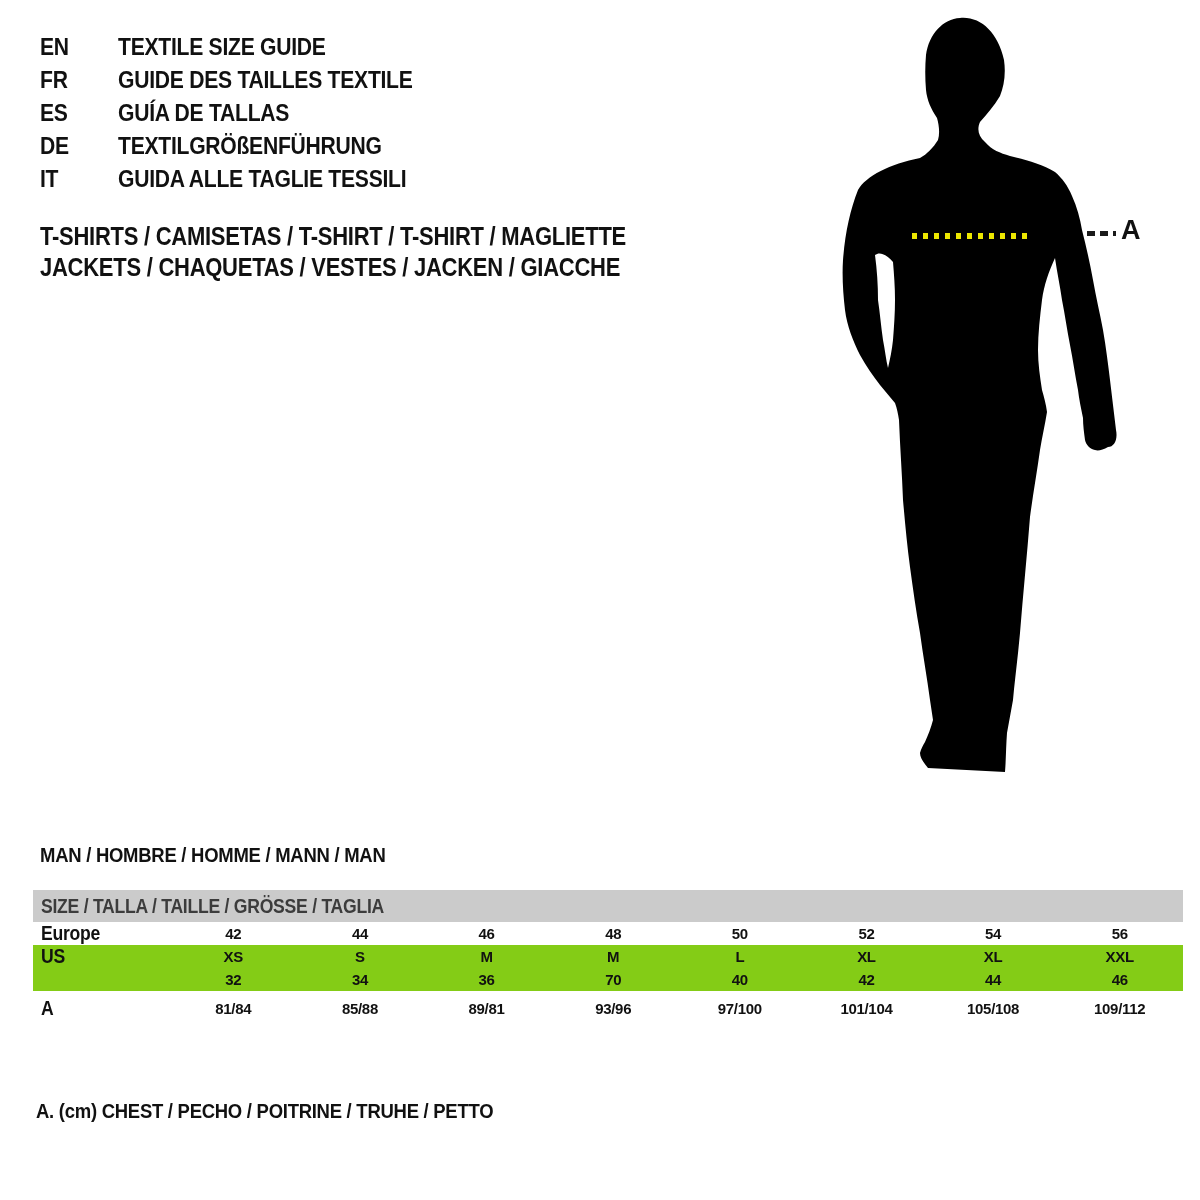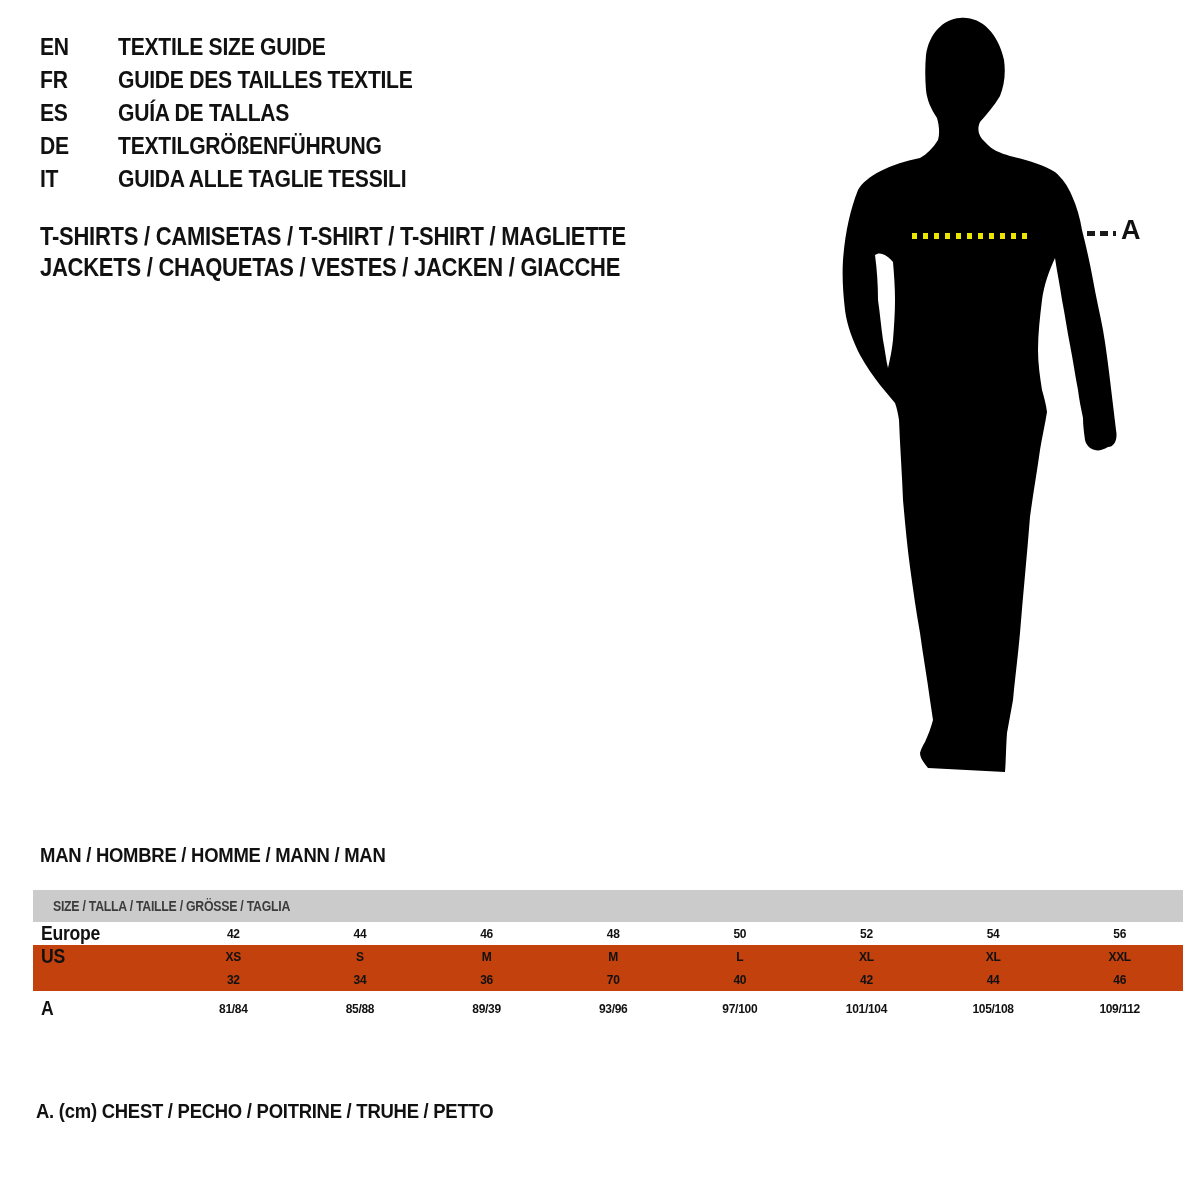--- a/index.html
+++ b/index.html
@@ -30,26 +30,26 @@
   .dash-line{left:1087px;top:231px;width:29px;height:5px;
     background:repeating-linear-gradient(90deg,#1a1a1a 0 8px,rgba(0,0,0,0) 8px 13px);}
   .a-label{left:1121px;top:215px;font-size:27px;}
 
   
   .section-title{left:40px;top:843px;font-size:21px;}
 
   
   .size-table{left:33px;top:890px;width:1150px;}
   .t-header{height:32px;background:#cbcbcb;display:flex;align-items:center;
-    padding-left:20px;box-sizing:border-box;font-size:14px;color:#3c3c3c;}
+    padding-left:8px;box-sizing:border-box;font-size:20px;color:#3c3c3c;}
   .t-row{display:grid;grid-template-columns:137px repeat(8,1fr);height:23px;}
-  .t-row.shaded{background:#c2410c;}
+  .t-row.shaded{background:#84cc16;}
   .t-row.tall{height:35px;}
   .t-label{display:flex;align-items:center;padding-left:8px;box-sizing:border-box;font-size:20px;}
-  .t-cell{display:flex;align-items:center;justify-content:center;font-size:12px;letter-spacing:-0.3px;}
+  .t-cell{display:flex;align-items:center;justify-content:center;font-size:15px;letter-spacing:-0.3px;}
 
   
   .footnote{left:36px;top:1099px;font-size:21px;}
 </style>
 </head>
 <body>
 
 <div class="abs lang-list" id="langList">
     <div class="lang-row">
       <span class="lang-code"><span class="cond">EN</span></span>
@@ -200,21 +200,21 @@
         <div class="t-cell">42</div>
         <div class="t-cell">44</div>
         <div class="t-cell">46</div>
       </div>
       <div class="t-row tall">
         <div class="t-label">
           <span class="cond">A</span>
         </div>
         <div class="t-cell">81/84</div>
         <div class="t-cell">85/88</div>
-        <div class="t-cell">89/39</div>
+        <div class="t-cell">89/81</div>
         <div class="t-cell">93/96</div>
         <div class="t-cell">97/100</div>
         <div class="t-cell">101/104</div>
         <div class="t-cell">105/108</div>
         <div class="t-cell">109/112</div>
       </div>
     </div>
 </div>
 
 <div class="abs footnote"><span class="cond">A. (cm) CHEST / PECHO / POITRINE / TRUHE / PETTO</span></div>

